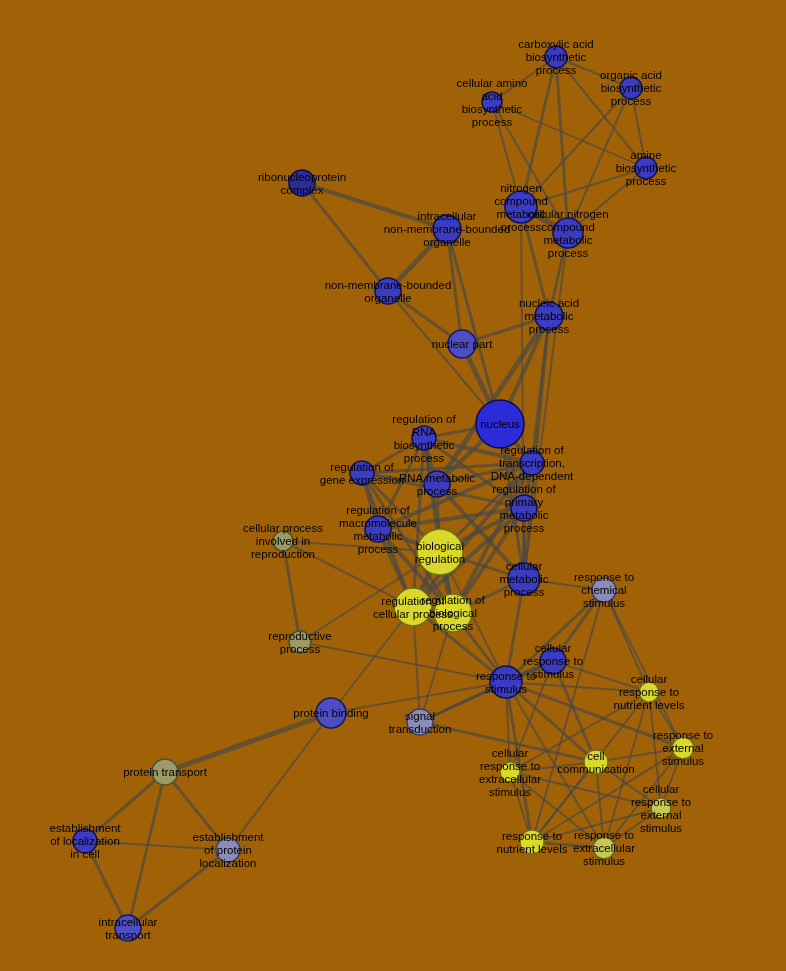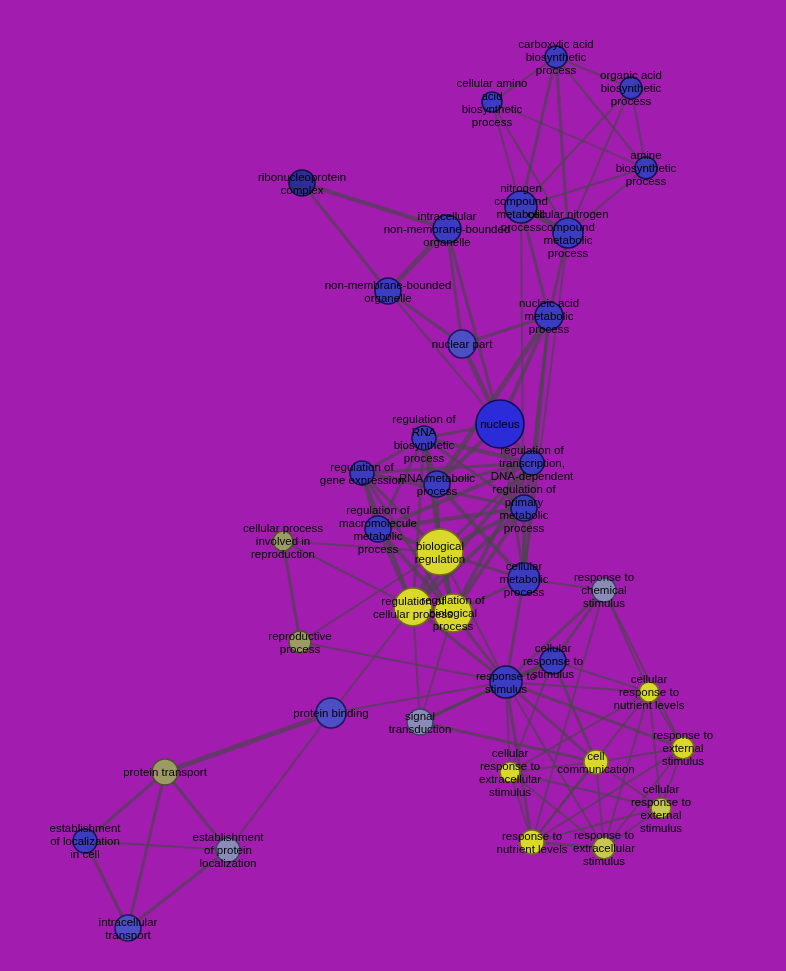--- a/index.html
+++ b/index.html
@@ -1,20 +1,20 @@
 <!DOCTYPE html>
 <html><head>
 <meta charset="utf-8">
 <style>
   html, body { margin: 0; padding: 0; background: #ffffff; }
   .canvas {
     position: relative;
     width: 786px;
     height: 971px;
-    background: #a21caf;
+    background: #a16207;
     overflow: hidden;
     font-family: "Liberation Sans", sans-serif;
   }
   svg { display: block; }
   .node-label {
     font-family: "Liberation Sans", "DejaVu Sans", sans-serif;
     font-size: 11.5px;
     fill: #000000;
     text-anchor: middle;
     pointer-events: none;

